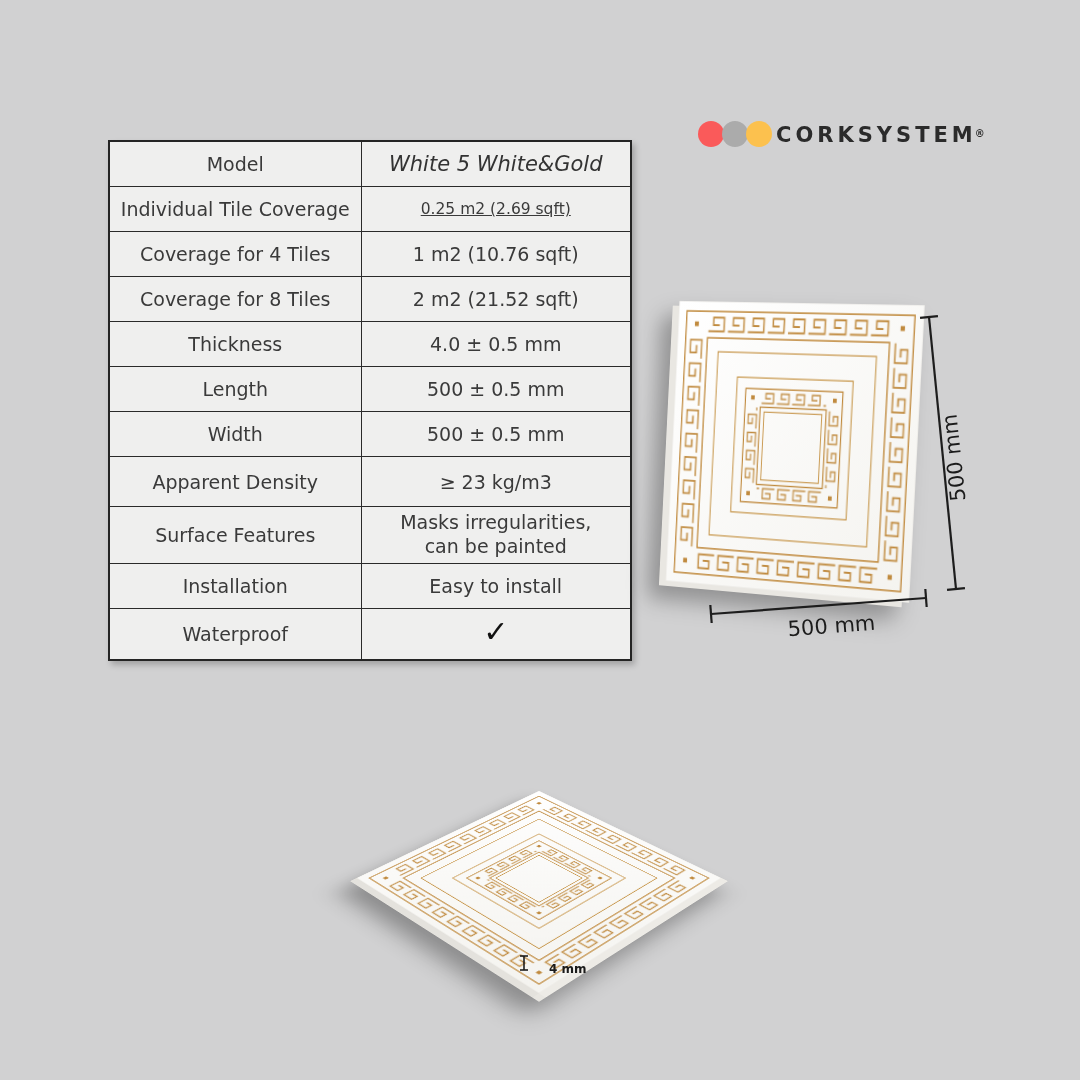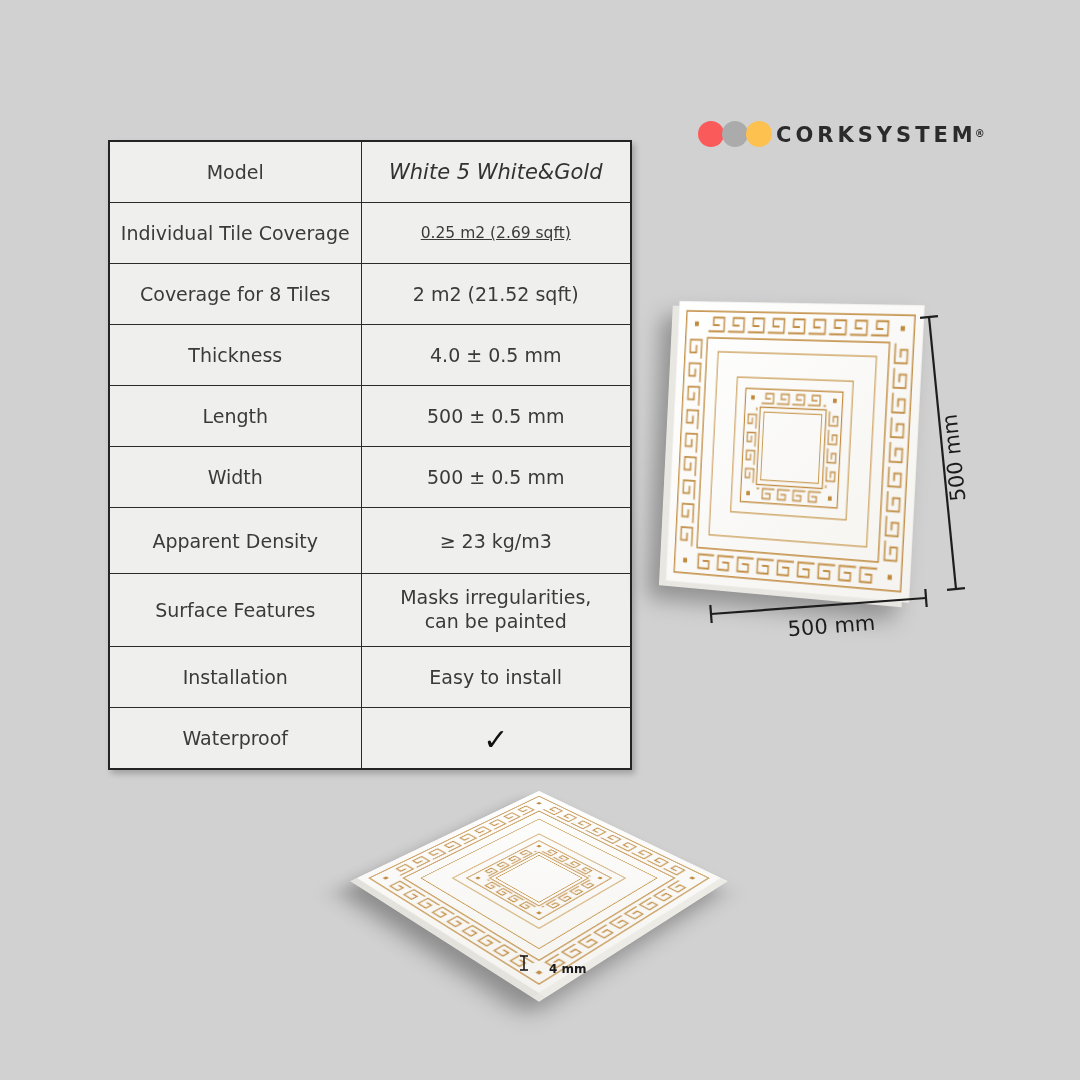--- a/index.html
+++ b/index.html
@@ -17,21 +17,21 @@
 
   
   .spec-table{position:absolute;left:108px;top:140px;border-collapse:collapse;
               table-layout:fixed;width:522px;background:#efefee;
               border:2px solid #242424;box-shadow:3px 4px 6px rgba(0,0,0,.22);}
   .spec-table col.c1{width:252px;}
   .spec-table col.c2{width:270px;}
   .spec-table th{background:#464646;color:#ffffff;font-size:19px;font-weight:700;
                  text-align:center;border:1.5px solid #242424;height:79px;}
   .spec-table td{border:1.5px solid #2a2a2a;text-align:center;vertical-align:middle;
-                 color:#3a3a3a;font-size:19px;padding:8px 6px;}
+                 color:#3a3a3a;font-size:19px;padding:0 6px;}
   tr.h46 td{height:44px;} tr.h51 td{height:49px;margin-left:44px;} tr.h58 td{height:56px;}
   td.value.lg{font-size:21px;color:#333;font-style:italic;}
   td.value.sm{font-size:15.5px;text-decoration:underline;}
   td.value.multiline{white-space:pre-line;line-height:1.25;}
   td.value.check{font-size:30px;color:#111;font-weight:400;padding-bottom:6px;}
 
   
   .tile{position:absolute;background:#fdfdfb;}
   .tile svg{display:block;width:100%;height:100%;}
   .tile-right{left:666px;top:303px;width:250px;height:289px;
@@ -69,20 +69,24 @@
         <col class="c2">
       </colgroup>
     <tbody>
     <tr class="h46">
       <td class="label">Model</td>
       <td class="value lg">White 5 White&amp;Gold</td>
     </tr>
     <tr class="h46">
       <td class="label">Individual Tile Coverage</td>
       <td class="value sm">0.25 m2 (2.69 sqft)</td>
+    </tr>
+    <tr class="h46">
+      <td class="label">Coverage for 4 Tiles</td>
+      <td class="value">1 m2 (10.76 sqft)</td>
     </tr>
     <tr class="h46">
       <td class="label">Coverage for 8 Tiles</td>
       <td class="value">2 m2 (21.52 sqft)</td>
     </tr>
     <tr class="h46">
       <td class="label">Thickness</td>
       <td class="value">4.0 ± 0.5 mm</td>
     </tr>
     <tr class="h46">

